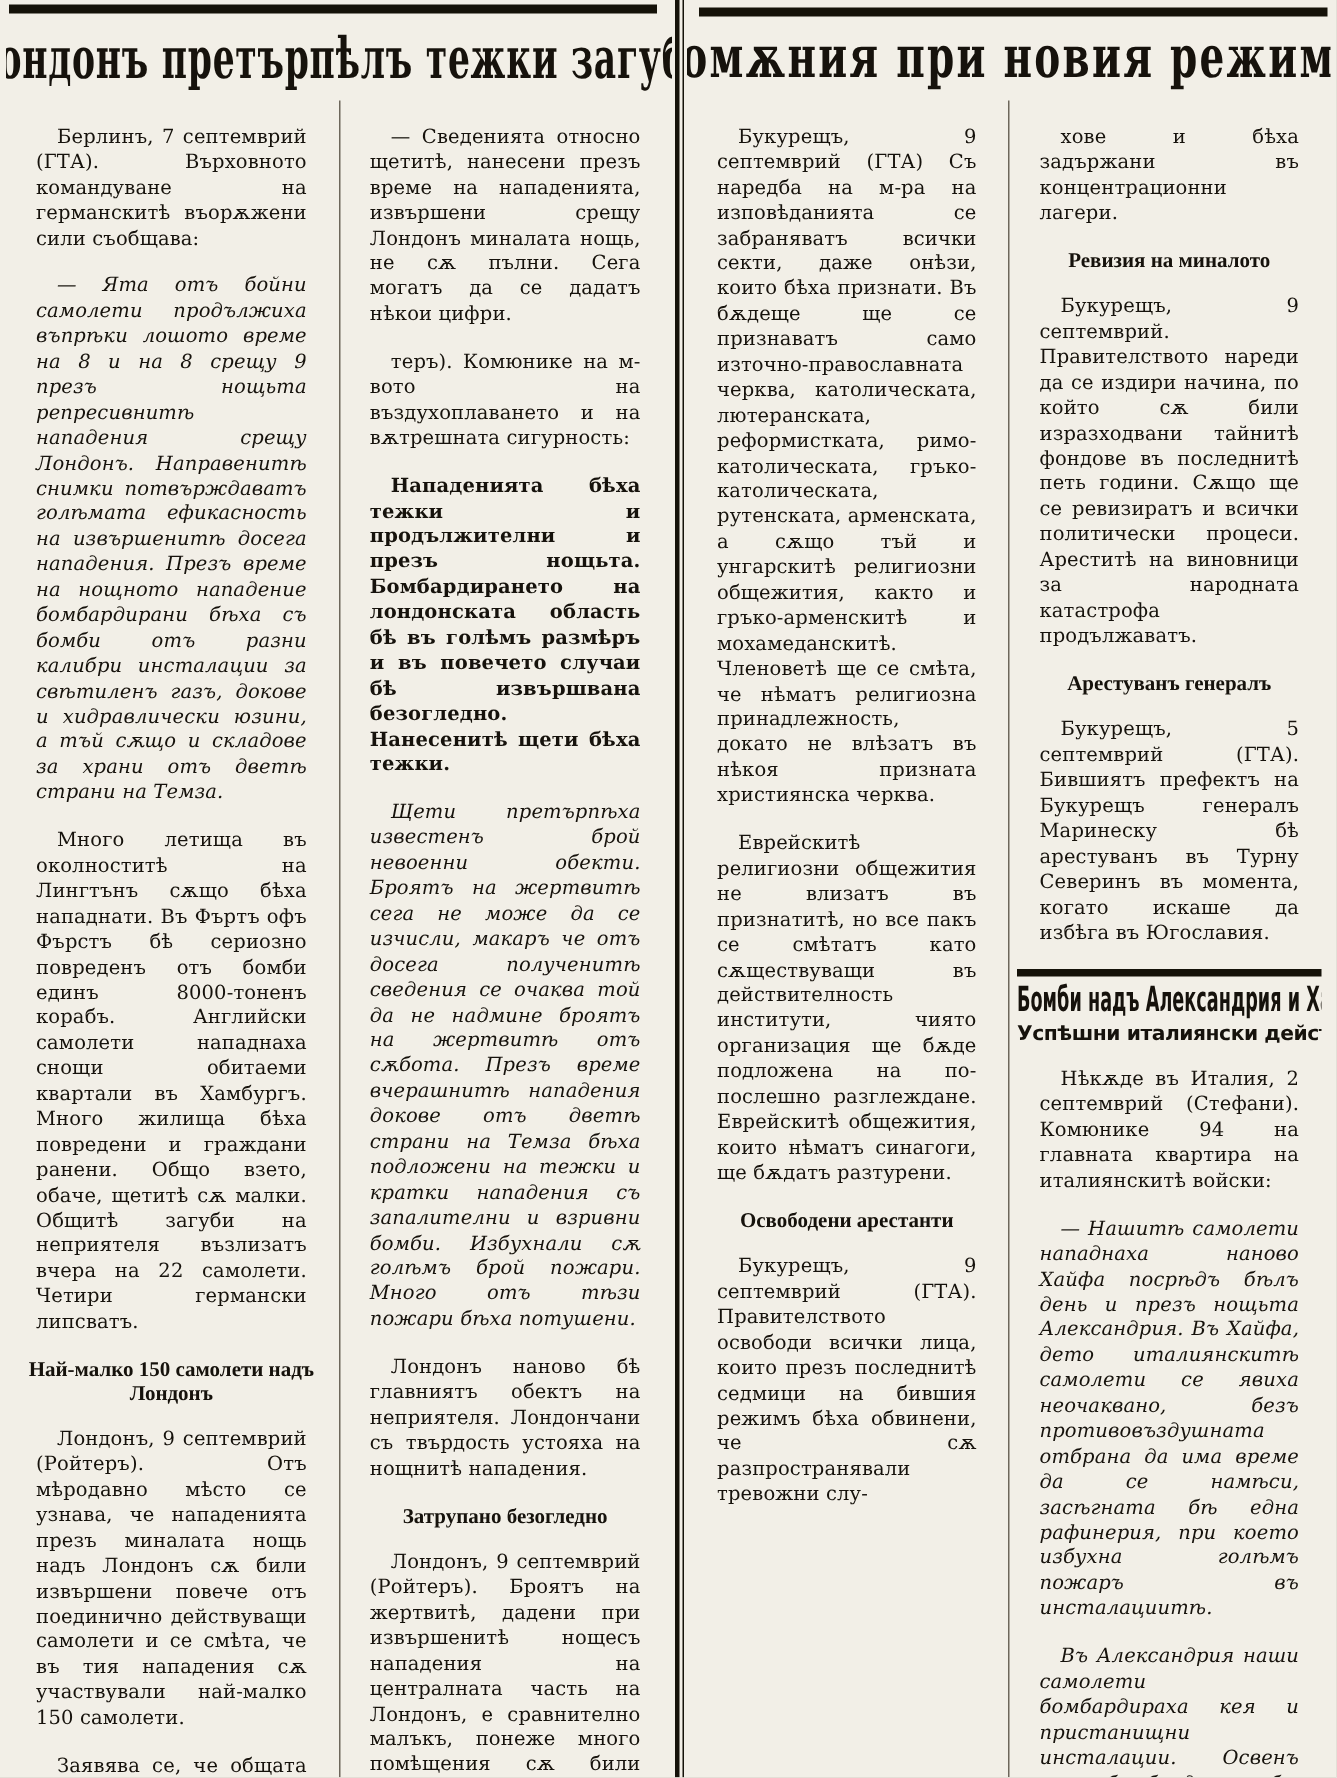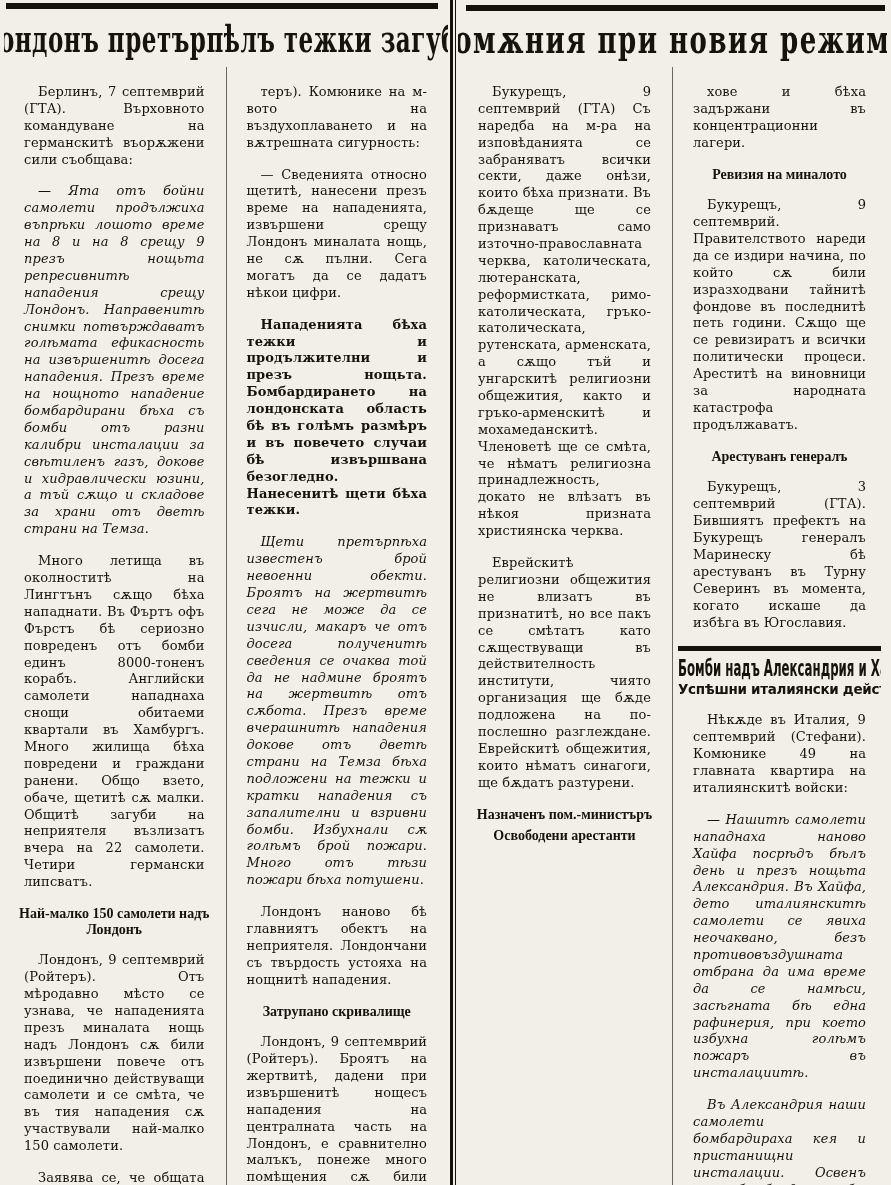--- a/index.html
+++ b/index.html
@@ -104,63 +104,63 @@
     <div class="cols">
       <div class="col">
           <p class="para">Берлинъ, 7 септемврий (ГТА). Върховното командуване на германскитѣ въорѫжени сили съобщава:</p>
           <p class="para italic">— Ята отъ бойни самолети продължиха въпрѣки лошото време на 8 и на 8 срещу 9 презъ нощьта репресивнитѣ нападения срещу Лондонъ. Направенитѣ снимки потвърждаватъ голѣмата ефикасность на извършенитѣ досега нападения. Презъ време на нощното нападение бомбардирани бѣха съ бомби отъ разни калибри инсталации за свѣтиленъ газъ, докове и хидравлически юзини, а тъй сѫщо и складове за храни отъ дветѣ страни на Темза.</p>
           <p class="para">Много летища въ околноститѣ на Лингтънъ сѫщо бѣха нападнати. Въ Фъртъ офъ Фърстъ бѣ сериозно повреденъ отъ бомби единъ 8000-тоненъ корабъ. Английски самолети нападнаха снощи обитаеми квартали въ Хамбургъ. Много жилища бѣха повредени и граждани ранени. Общо взето, обаче, щетитѣ сѫ малки. Общитѣ загуби на неприятеля възлизатъ вчера на 22 самолети. Четири германски липсватъ.</p>
           <h3 class="sec-head">Най-малко 150 самолети надъ Лондонъ</h3>
           <p class="para">Лондонъ, 9 септемврий (Ройтеръ). Отъ мѣродавно мѣсто се узнава, че нападенията презъ миналата нощь надъ Лондонъ сѫ били извършени повече отъ поединично действуващи самолети и се смѣта, че въ тия нападения сѫ участвували най-малко 150 самолети.</p>
           <p class="para">Заявява се, че общата политика на правителството е въздухоплаването да напада само военни обекти, доколкото е възможно да не се бомбардира безогледно гражданското население. Смѣта се, че по този начинъ пѫтьтъ, водещъ къмъ победата, е по-сигуренъ, отколкото да се извършва безогледно нападение срещу гражданското население.</p>
         </div>
       <div class="col col-b">
+          <p class="para">— Сведенията относно щетитѣ, нанесени презъ време на нападенията, извършени срещу Лондонъ миналата нощь, не сѫ пълни. Сега могатъ да се дадатъ нѣкои цифри.</p>
           <p class="para">теръ). Комюнике на м-вото на въздухоплаването и на вѫтрешната сигурность:</p>
-          <p class="para">— Сведенията относно щетитѣ, нанесени презъ време на нападенията, извършени срещу Лондонъ миналата нощь, не сѫ пълни. Сега могатъ да се дадатъ нѣкои цифри.</p>
           <p class="para bold">Нападенията бѣха тежки и продължителни и презъ нощьта. Бомбардирането на лондонската область бѣ въ голѣмъ размѣръ и въ повечето случаи бѣ извършвана безогледно. Нанесенитѣ щети бѣха тежки.</p>
           <p class="para italic">Щети претърпѣха известенъ брой невоенни обекти. Броятъ на жертвитѣ сега не може да се изчисли, макаръ че отъ досега полученитѣ сведения се очаква той да не надмине броятъ на жертвитѣ отъ сѫбота. Презъ време вчерашнитѣ нападения докове отъ дветѣ страни на Темза бѣха подложени на тежки и кратки нападения съ запалителни и взривни бомби. Избухнали сѫ голѣмъ брой пожари. Много отъ тѣзи пожари бѣха потушени.</p>
           <p class="para">Лондонъ наново бѣ главниятъ обектъ на неприятеля. Лондончани съ твърдость устояха на нощнитѣ нападения.</p>
-          <h3 class="sec-head">Затрупано скривалище</h3>
+          <h3 class="sec-head">Затрупано безогледно</h3>
           <p class="para">Лондонъ, 9 септемврий (Ройтеръ). Броятъ на жертвитѣ, дадени при извършенитѣ нощесъ нападения на централната часть на Лондонъ, е сравнително малъкъ, понеже много помѣщения сѫ били изпразнени презъ нощьта. Най-лошо е положението въ едно подземно скривалище, затрупано отъ развалинитѣ на една засегната съседна сграда. Намиращитѣ се въ скривалището хора сѫ били изолирани.</p>
           <h3 class="sec-head">Английската малъкъ отслабнала</h3>
           <p class="para">Берлинъ, 9 септемврий (ГТА). ГТА узнава отъ правителственъ източникъ, че вчера презъ деня и нощесъ сѫ станали много въздушни схватки. Свалени сѫ били 32 английски самолети. Четири германски липсватъ. Отбелязва се, че дейностьта на английскитѣ изтребители е била по-слаба, отколкото досега.</p>
         </div>
     </div>
   </div>
 
   <div class="half-divider"></div>
 
   <div class="half right-half">
     <div class="top-bar"></div>
     <h1 class="headline">
       <span class="hl-inner">Ромѫния при новия режимъ</span>
     </h1>
     <div class="cols">
       <div class="col">
           <p class="para">Букурещъ, 9 септемврий (ГТА) Съ наредба на м-ра на изповѣданията се забраняватъ всички секти, даже онѣзи, които бѣха признати. Въ бѫдеще ще се признаватъ само източно-православната черква, католическата, лютеранската, реформистката, римо-католическата, гръко-католическата, рутенската, арменската, а сѫщо тъй и унгарскитѣ религиозни общежития, както и гръко-арменскитѣ и мохамеданскитѣ. Членоветѣ ще се смѣта, че нѣматъ религиозна принадлежность, докато не влѣзатъ въ нѣкоя призната християнска черква.</p>
           <p class="para">Еврейскитѣ религиозни общежития не влизатъ въ признатитѣ, но все пакъ се смѣтатъ като сѫществуващи въ действителность институти, чиято организация ще бѫде подложена на по-послешно разглеждане. Еврейскитѣ общежития, които нѣматъ синагоги, ще бѫдатъ разтурени.</p>
-          <h3 class="sec-head">Назначенъ пом.-министъръ</h3>
           <h3 class="sec-head">Освободени арестанти</h3>
+          <p class="para">Букурещъ, 9 септемврий (ГТА). Правителството освободи всички лица, които презъ последнитѣ седмици на бившия режимъ бѣха обвинени, че сѫ разпространявали тревожни слу-</p>
         </div>
       <div class="col col-b">
         <div>
             <p class="para">хове и бѣха задържани въ концентрационни лагери.</p>
             <h3 class="sec-head">Ревизия на миналото</h3>
             <p class="para">Букурещъ, 9 септемврий. Правителството нареди да се издири начина, по който сѫ били изразходвани тайнитѣ фондове въ последнитѣ петь години. Сѫщо ще се ревизиратъ и всички политически процеси. Ареститѣ на виновници за народната катастрофа продължаватъ.</p>
             <h3 class="sec-head">Арестуванъ генералъ</h3>
-            <p class="para">Букурещъ, 3 септемврий (ГТА). Бившиятъ префектъ на Букурещъ генералъ Маринеску бѣ арестуванъ въ Турну Северинъ въ момента, когато искаше да избѣга въ Югославия.</p>
+            <p class="para">Букурещъ, 5 септемврий (ГТА). Бившиятъ префектъ на Букурещъ генералъ Маринеску бѣ арестуванъ въ Турну Северинъ въ момента, когато искаше да избѣга въ Югославия.</p>
           </div>
         <div class="inner-article">
           <div class="inner-bar"></div>
           <h2 class="inner-headline">
             <span class="inner-hl-inner">Бомби надъ Александрия и Хайфа</span>
           </h2>
           <div class="inner-subhead">Успѣшни италиянски действия</div>
           <div>
-              <p class="para">Нѣкѫде въ Италия, 9 септемврий (Стефани). Комюнике 49 на главната квартира на италиянскитѣ войски:</p>
+              <p class="para">Нѣкѫде въ Италия, 2 септемврий (Стефани). Комюнике 94 на главната квартира на италиянскитѣ войски:</p>
               <p class="para italic">— Нашитѣ самолети нападнаха наново Хайфа посрѣдъ бѣлъ день и презъ нощьта Александрия. Въ Хайфа, дето италиянскитѣ самолети се явиха неочаквано, безъ противовъздушната отбрана да има време да се намѣси, засѣгната бѣ една рафинерия, при което избухна голѣмъ пожаръ въ инсталациитѣ.</p>
               <p class="para italic">Въ Александрия наши самолети бомбардираха кея и пристанищни инсталации. Освенъ това бомбардирана бѣ жестоко линията отъ Александрия за Масра Матрухъ. Всички наши самолети се завърнаха въ базитѣ си. Бомбардировки бѣха извършени и въ източна Африка.</p>
             </div>
           <div class="end-bar"></div>
         </div>
       </div>
     </div>
   </div>
 
 </div>

